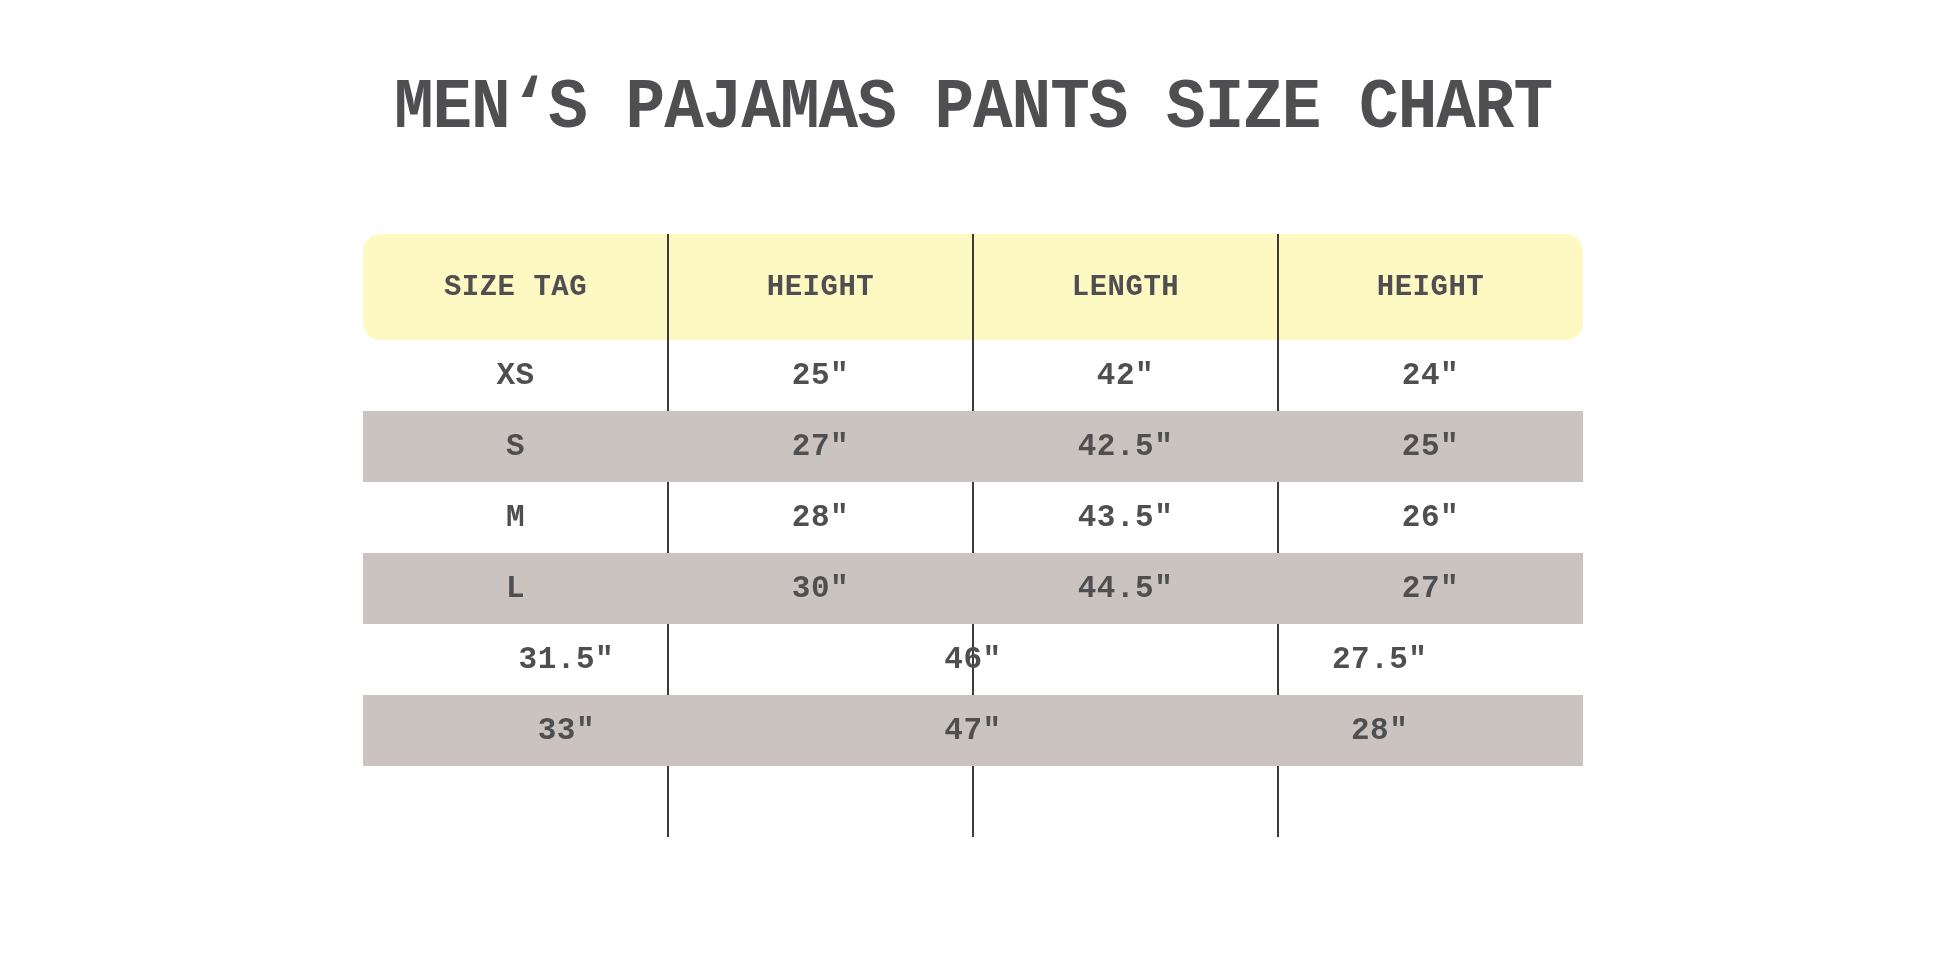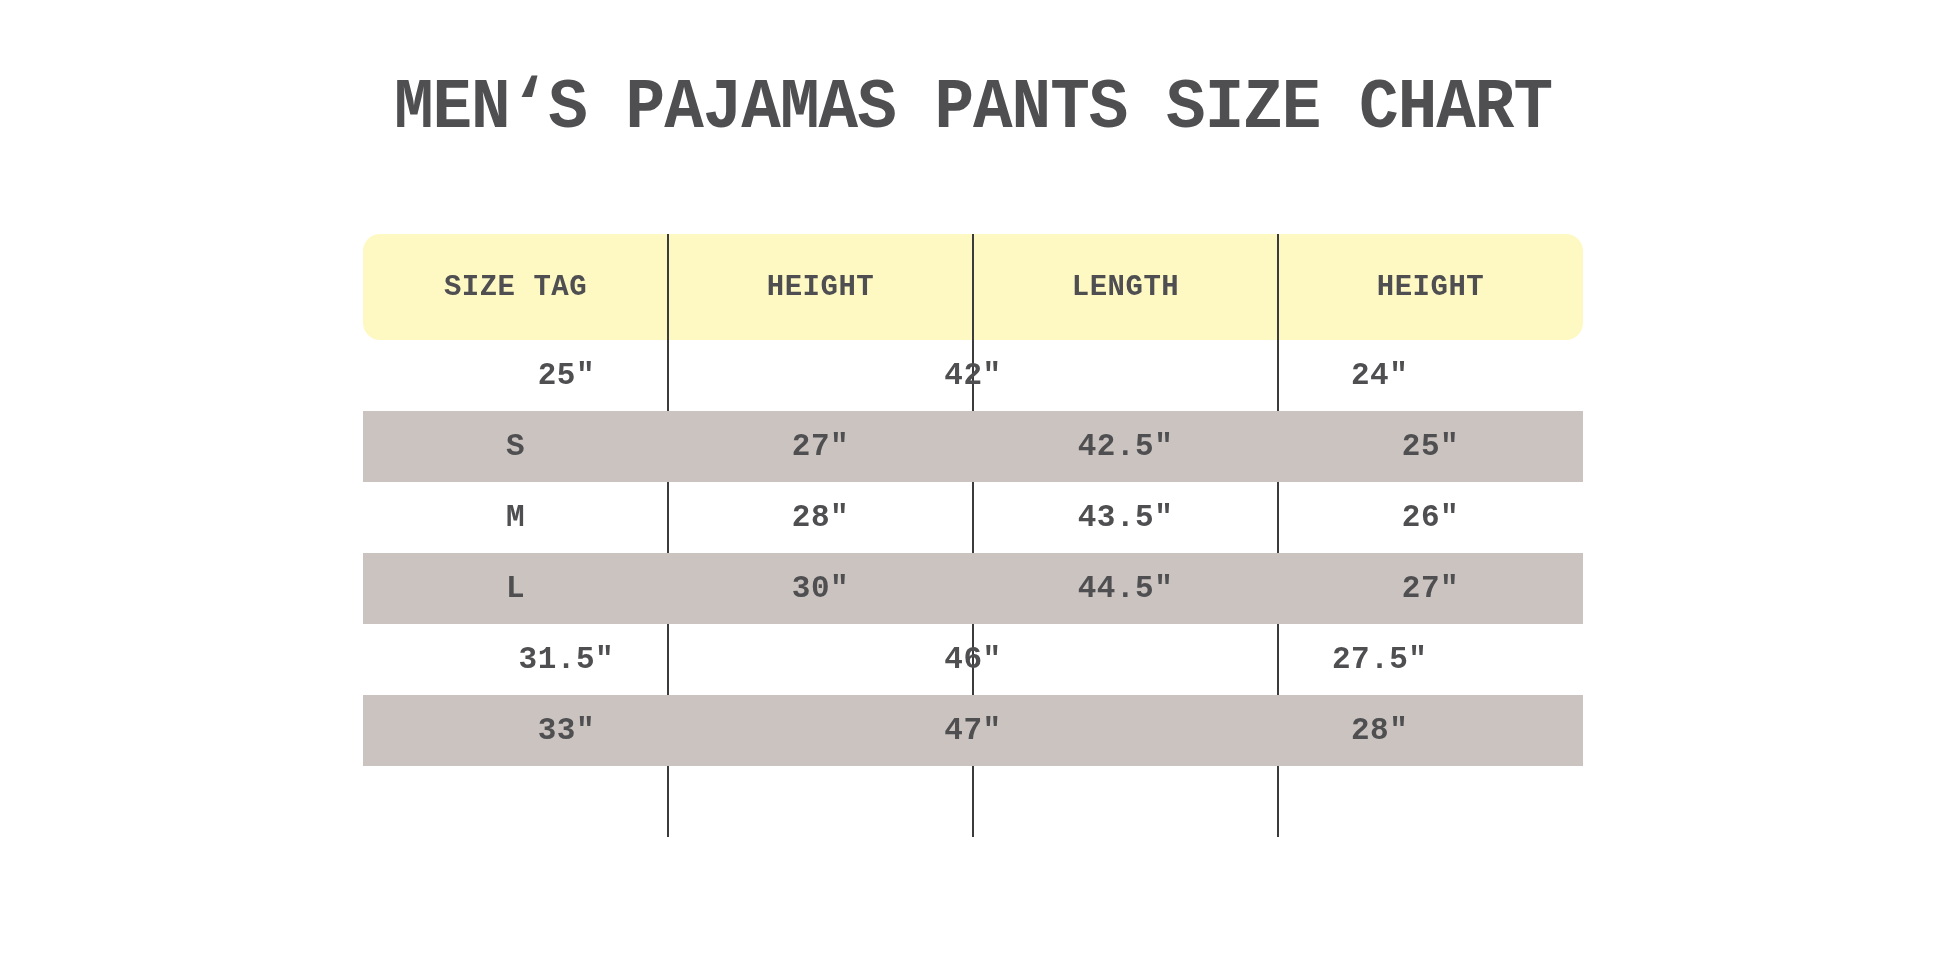--- a/index.html
+++ b/index.html
@@ -95,20 +95,21 @@
     <div class="vline vline-3"></div>
 
     <div class="row row-header">
       <div class="cell">SIZE TAG</div>
       <div class="cell">HEIGHT</div>
       <div class="cell">LENGTH</div>
       <div class="cell">HEIGHT</div>
     </div>
 
     <div class="row row-data">
+      <div class="cell">XS</div>
       <div class="cell">25"</div>
       <div class="cell">42"</div>
       <div class="cell">24"</div>
     </div>
 
     <div class="row row-data row-banded">
       <div class="cell">S</div>
       <div class="cell">27"</div>
       <div class="cell">42.5"</div>
       <div class="cell">25"</div>

